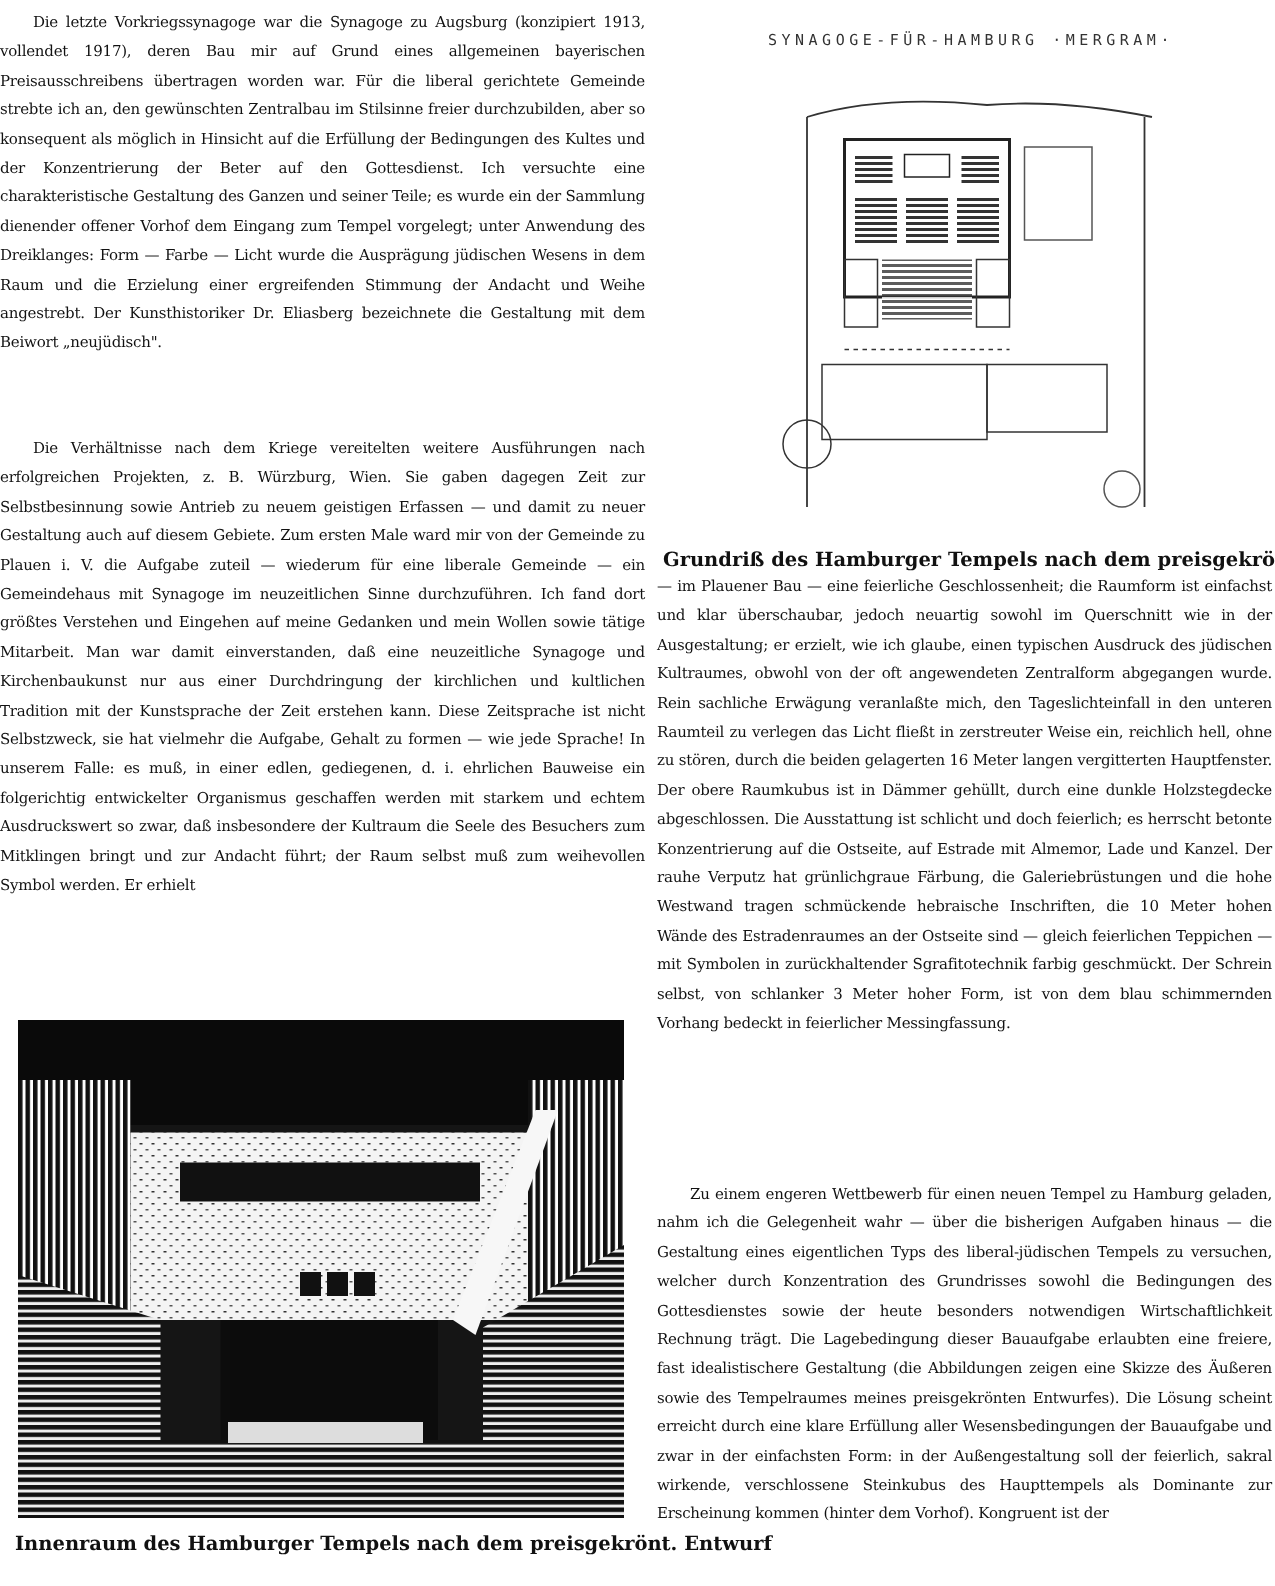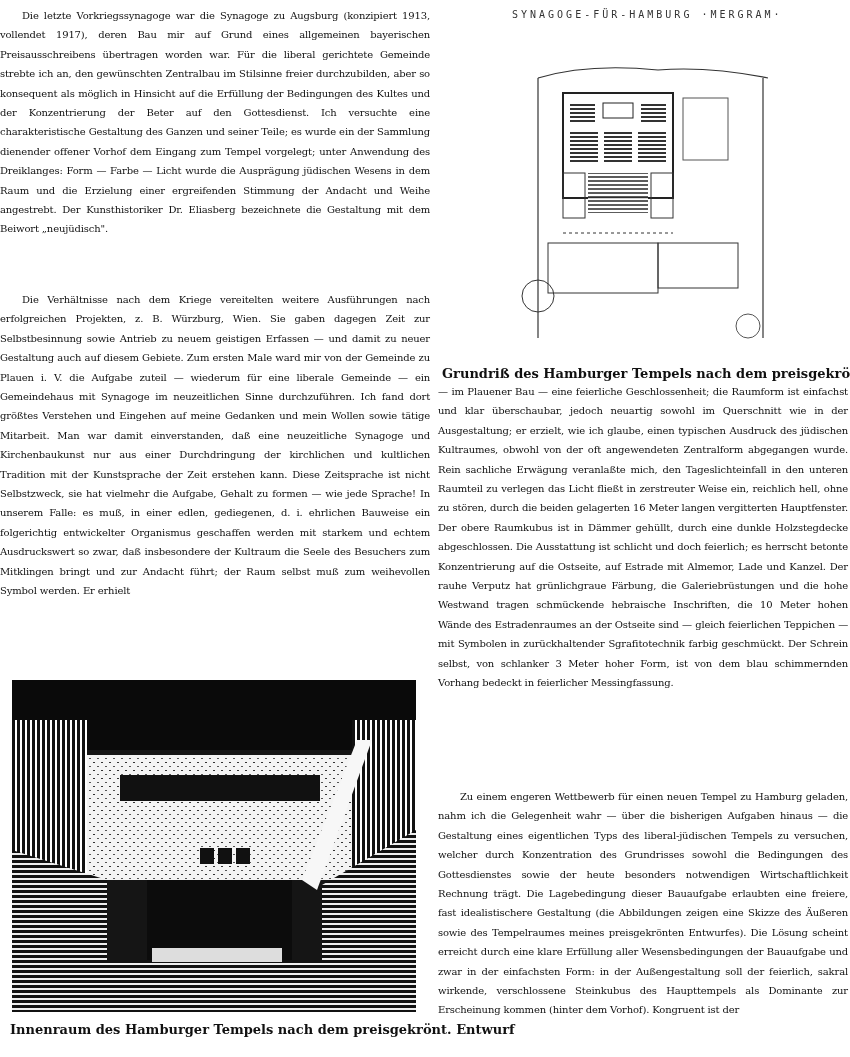--- a/index.html
+++ b/index.html
@@ -9,21 +9,21 @@
   #col-left { left: 0; width: 430px; }
   #col-right { left: 438px; width: 410px; }
   p.para { margin: 0; font-size: 10px; line-height: 19.4px; text-align: justify;
            text-indent: 22px; letter-spacing: -0.15px; font-weight: normal; }
   #para-1 { position: absolute; top: 6px; left: 0; width: 430px; }
   #para-2 { position: absolute; top: 290px; left: 0; width: 430px; }
   #figure-interior { position: absolute; top: 680px; left: 12px; width: 404px; height: 332px; }
   #caption-interior { position: absolute; top: 1022px; left: 10px; width: 420px;
                       font-size: 13px; font-weight: bold; white-space: nowrap; }
   #figure-plan { position: absolute; top: 8px; left: 70px; width: 290px; height: 340px; }
-  #plan-header { position: absolute; top: 9px; left: 74px; font-family: "DejaVu Sans Mono", monospace;
+  #plan-header { position: absolute; top: 22px; left: 74px; font-family: "DejaVu Sans Mono", monospace;
                  font-size: 10px; letter-spacing: 3px; color: #333; white-space: nowrap; }
   #caption-plan { position: absolute; top: 366px; left: 4px; width: 410px;
                   font-size: 13px; font-weight: bold; white-space: nowrap; }
   #para-3 { position: absolute; top: 382px; left: 0; width: 410px; }
   #para-4 { position: absolute; top: 787px; left: 0; width: 410px; }
   #para-3 { text-indent: 0; }
 </style>
 </head>
 <body>
 

